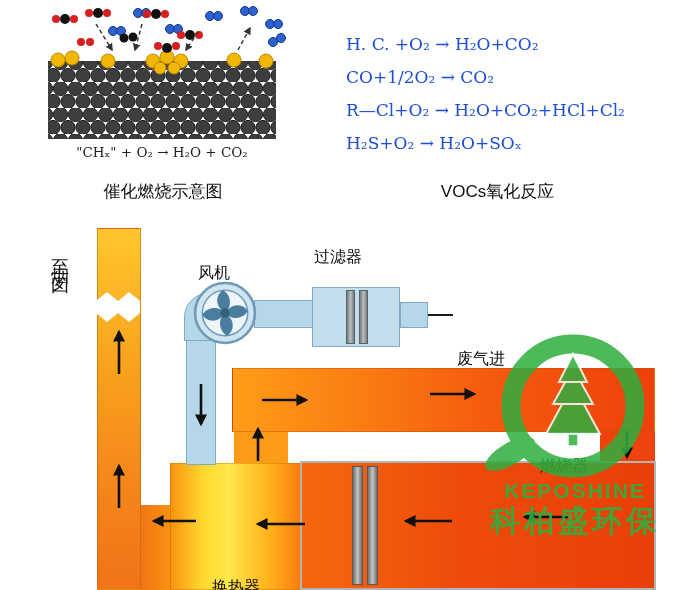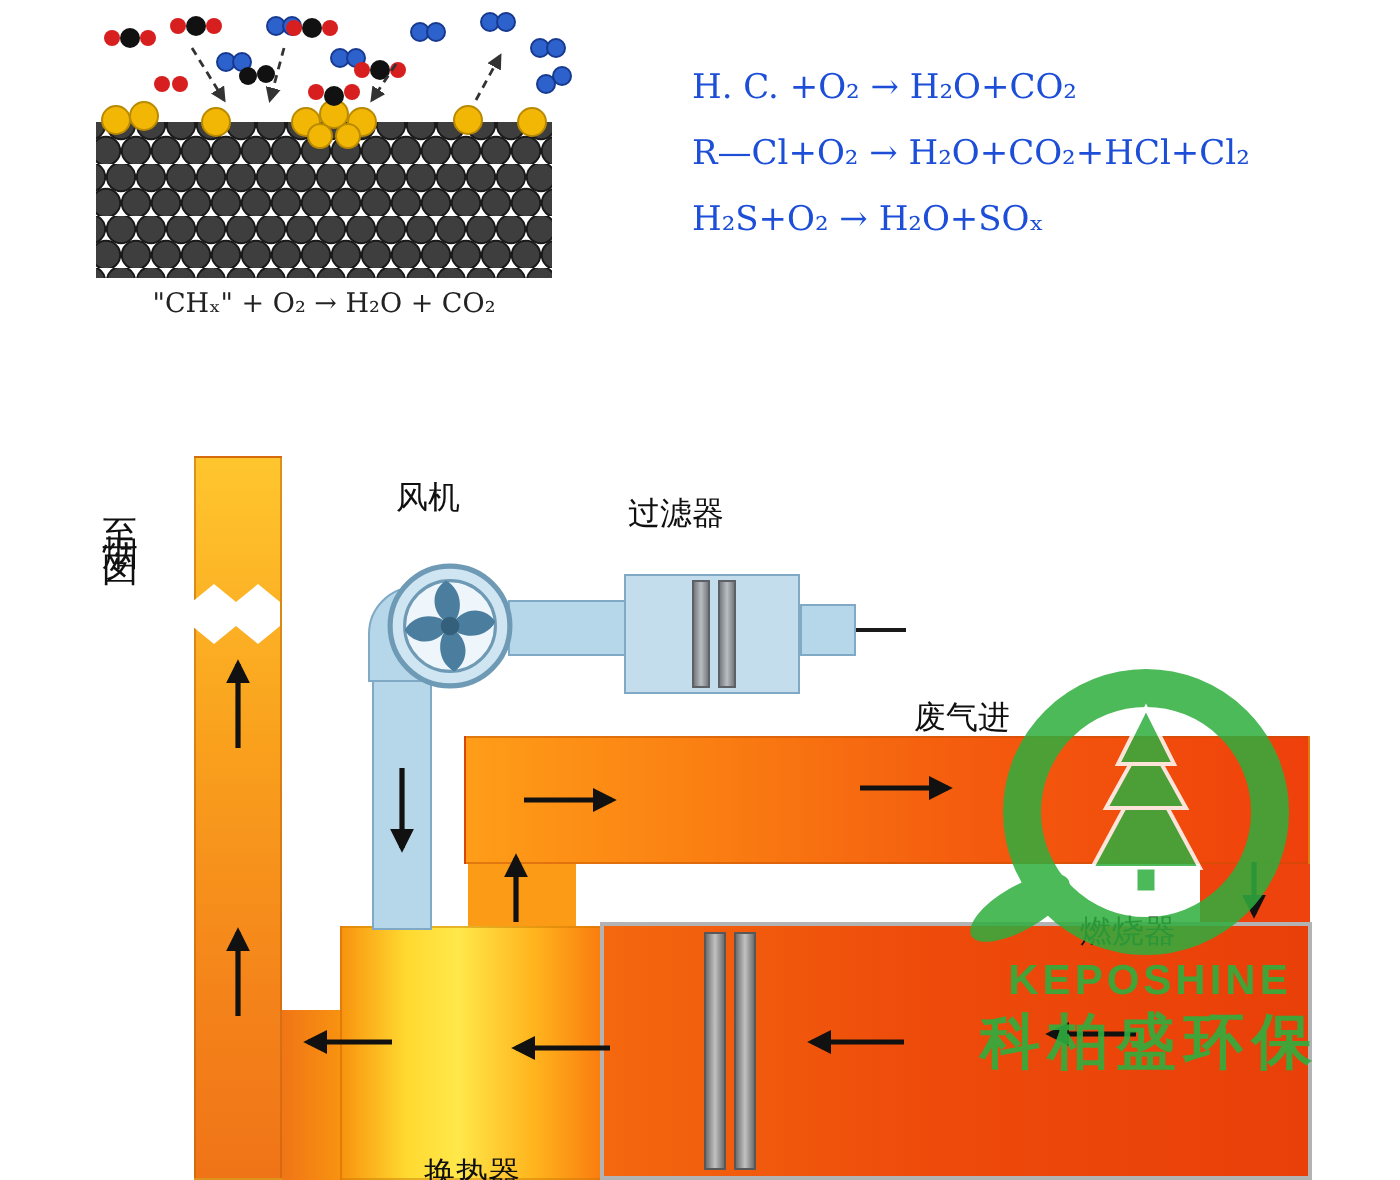--- a/index.html
+++ b/index.html
@@ -49,21 +49,21 @@
   #fan-circle { position:absolute; left:193px; top:281px; width:64px; height:64px; z-index:5; }
   #fan-out { left:254px; top:300px; width:60px; height:28px; }
   #filter-box { left:312px; top:287px; width:88px; height:60px; background:#c3dded; }
   .filter-el { position:absolute; top:290px; width:9px; height:54px; z-index:5;
     background:linear-gradient(90deg,#767b80,#b9bec2 50%,#767b80); border:1px solid #5d6166; }
   #filter-el-1 { left:346px; } #filter-el-2 { left:359px; }
   #inlet-pipe { left:400px; top:302px; width:28px; height:26px; }
   #pointer-line { position:absolute; left:428px; top:314px; width:25px; height:2px; background:#1a1a1a; z-index:6; }
   
   #chimney-label { left:48px; top:245px; writing-mode:vertical-rl; letter-spacing:8px; font-size:18px; }
-  #fan-label { left:198px; top:239px; }
+  #fan-label { left:198px; top:263px; }
   #filter-label { left:314px; top:247px; }
   #wastegas-label { left:457px; top:306px;margin-top:43px; }
   #burner-label { left:540px; top:456px; }
   #hx-label { left:212px; top:577px; }
   
   #arrows { position:absolute; left:0; top:0; z-index:10; pointer-events:none; }
   
   #watermark { position:absolute; left:0; top:0; width:700px; height:590px; z-index:20; pointer-events:none; }
   #wm-logo { position:absolute; left:468px; top:328px; width:214px; height:150px; opacity:.85; }
   #wm-brand { position:absolute; left:468px; top:479px; width:214px; text-align:center;
@@ -158,26 +158,29 @@
     </g>
 
     <g stroke="#333" stroke-width="1.4" stroke-dasharray="4 3" fill="none" marker-end="url(#m2)">
       <path d="M58 20 L74 46"></path>
       <path d="M104 20 L97 46"></path>
       <path d="M160 28 L148 46"></path>
       <path d="M200 46 L212 24"></path>
     </g>
   </svg>
   <div id="schem-caption" class="abs center serif">"CHₓ" + O₂ → H₂O + CO₂</div>
+  <div id="schem-title" class="abs center">催化燃烧示意图</div>
 
   <div id="equations" class="abs serif">
     <div class="eq">H. C. +O₂ → H₂O+CO₂</div>
+    <div class="eq">CO+1/2O₂ → CO₂</div>
     <div class="eq">R—Cl+O₂ → H₂O+CO₂+HCl+Cl₂</div>
     <div class="eq">H₂S+O₂ → H₂O+SOₓ</div>
   </div>
+  <div id="reactions-title" class="abs center">VOCs氧化反应</div>
 
   <div id="chimney-duct" class="duct"></div>
   <div id="chimney-connector" class="duct"></div>
   <svg id="duct-break" class="abs" style="left:92px;top:286px;z-index:3;" width="54" height="42">
     <polygon points="4,15 15,6 26,15 37,6 48,15 48,27 37,36 26,27 15,36 4,27" fill="#ffffff"></polygon>
   </svg>
 
   <div id="hot-gas-duct" class="duct"></div>
   <div id="riser-connector" class="duct"></div>
   <div id="drop-connector" class="duct"></div>

